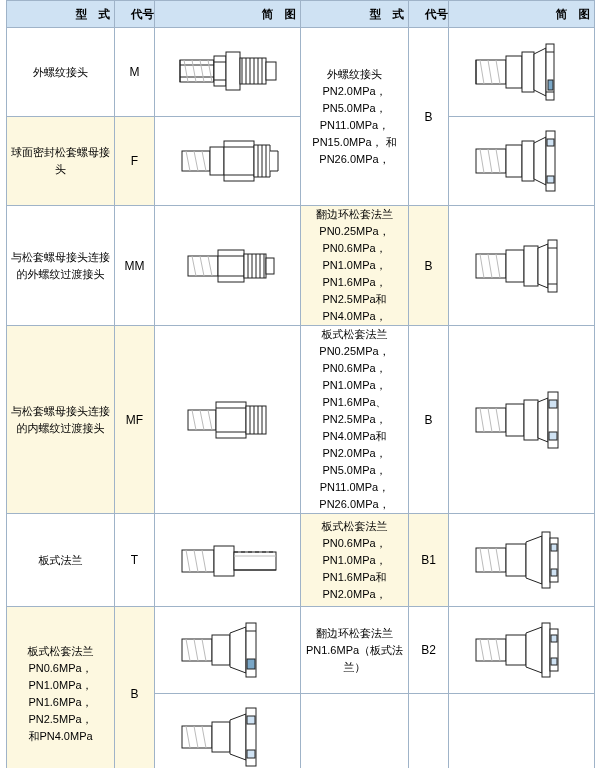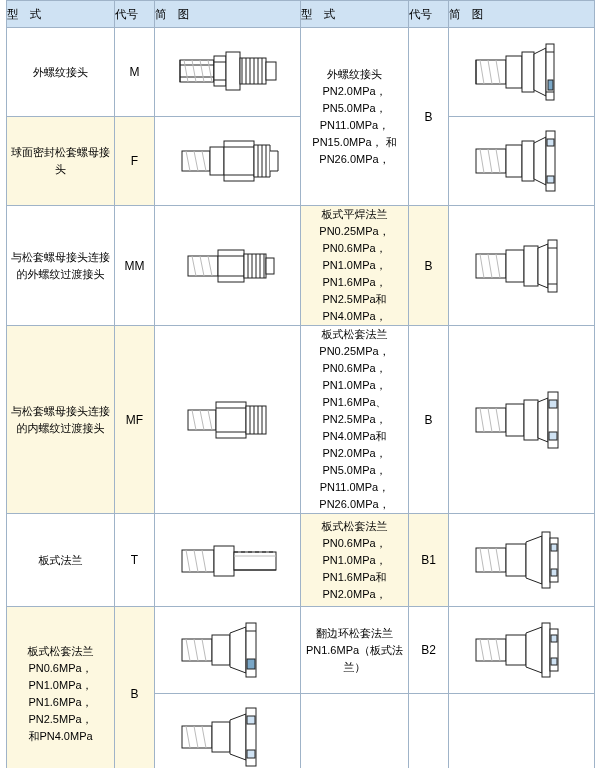--- a/index.html
+++ b/index.html
@@ -36,22 +36,22 @@
   }
   table.main td, table.main th {
     border: 1px solid #9fb3c8;
     padding: 0;
     vertical-align: middle;
   }
   thead th {
     background: #cfe2f3;
     height: 26px;
     font-size: 11.5px;
-    font-weight: normal;
-    text-align: left;
+    font-weight: bold;
+    text-align: right;
     letter-spacing: 4px;
   }
   thead th.narrow { letter-spacing: 0px; }
   td.label {
     font-size: 11px;
     line-height: 17px;
     padding: 4px 6px;
     text-align: center;
     vertical-align: middle;
   }
@@ -177,21 +177,21 @@
               <rect x="30" y="32" width="30" height="20" fill="#fff"></rect>
               <path d="M34 32 L38 52 M42 32 L46 52 M50 32 L54 52" stroke="#bbb"></path>
               <rect x="60" y="26" width="26" height="32" fill="#fff"></rect>
               <path d="M60 32 L86 32 M60 52 L86 52"></path>
               <rect x="86" y="30" width="22" height="24" fill="#fff"></rect>
               <path d="M90 30 L90 54 M94 30 L94 54 M98 30 L98 54 M102 30 L102 54 M106 30 L106 54"></path>
               <rect x="108" y="34" width="8" height="16" fill="#fff"></rect>
             </g>
           </svg>
         </td>
-        <td class="label yellow" style="height:92px">板式平焊法兰
+        <td class="label yellow" style="height:92px">翻边环松套法兰
 PN0.25MPa，PN0.6MPa，
 PN1.0MPa，PN1.6MPa，
 PN2.5MPa和PN4.0MPa，</td>
         <td class="code yellow">B</td>
         <td class="fig white">
           <svg width="140" height="84" viewBox="0 0 140 84">
             <g fill="none" stroke="#222" stroke-width="1">
               <rect x="24" y="30" width="30" height="24" fill="#fff"></rect>
               <path d="M28 30 L32 54 M36 30 L40 54 M44 30 L48 54" stroke="#bbb"></path>
               <rect x="54" y="26" width="18" height="32" fill="#fff"></rect>

